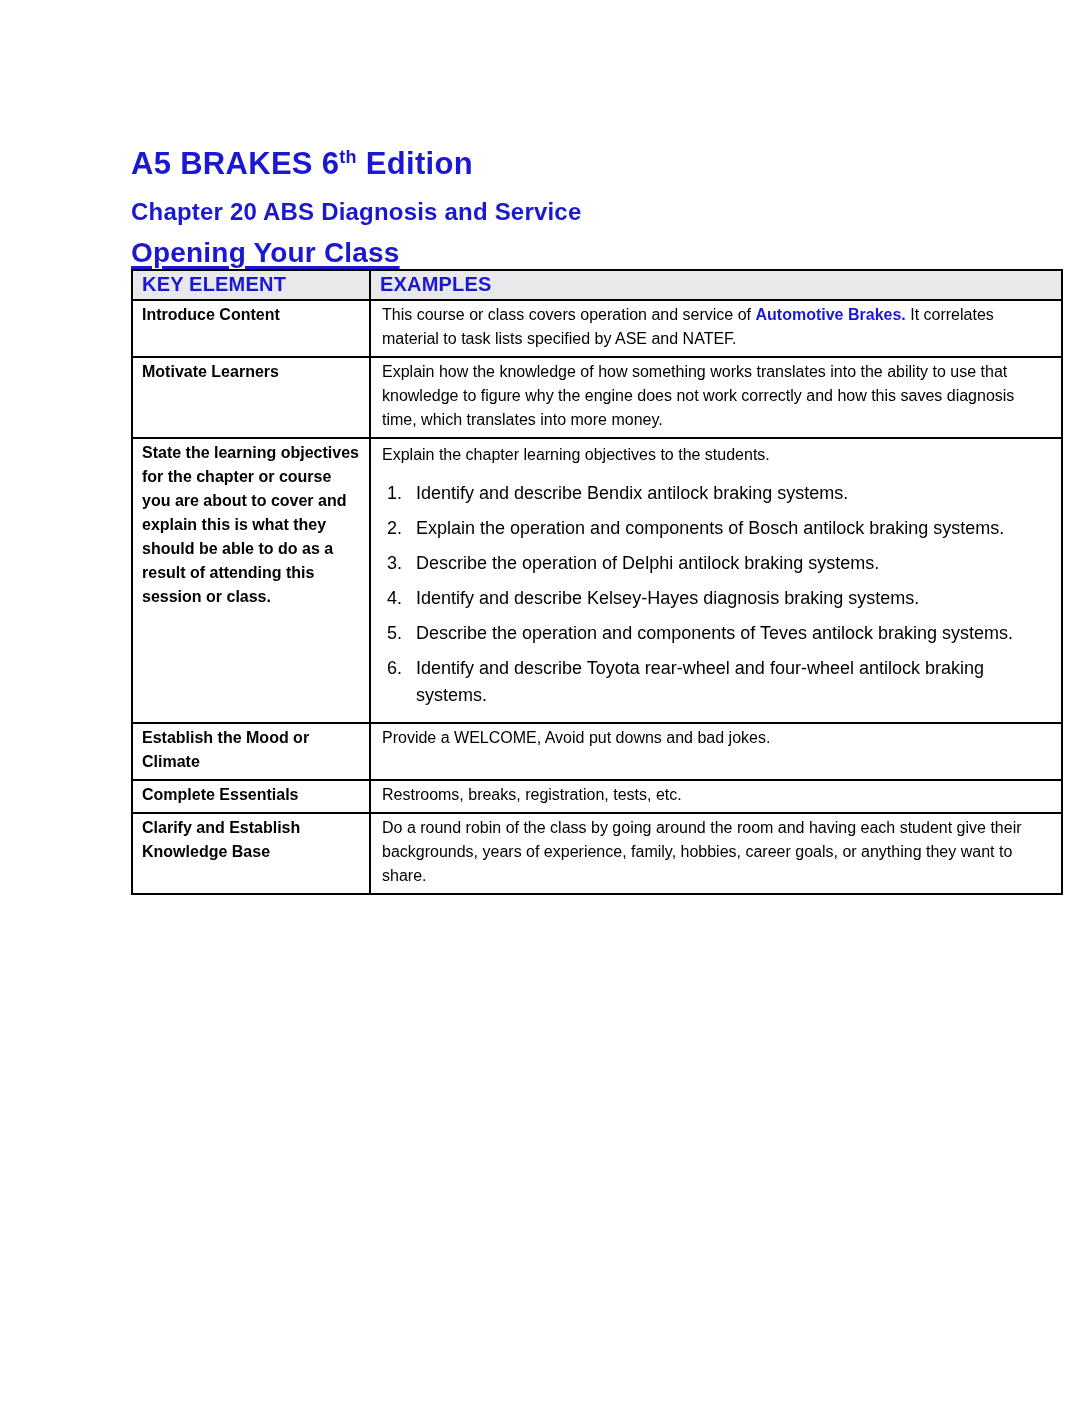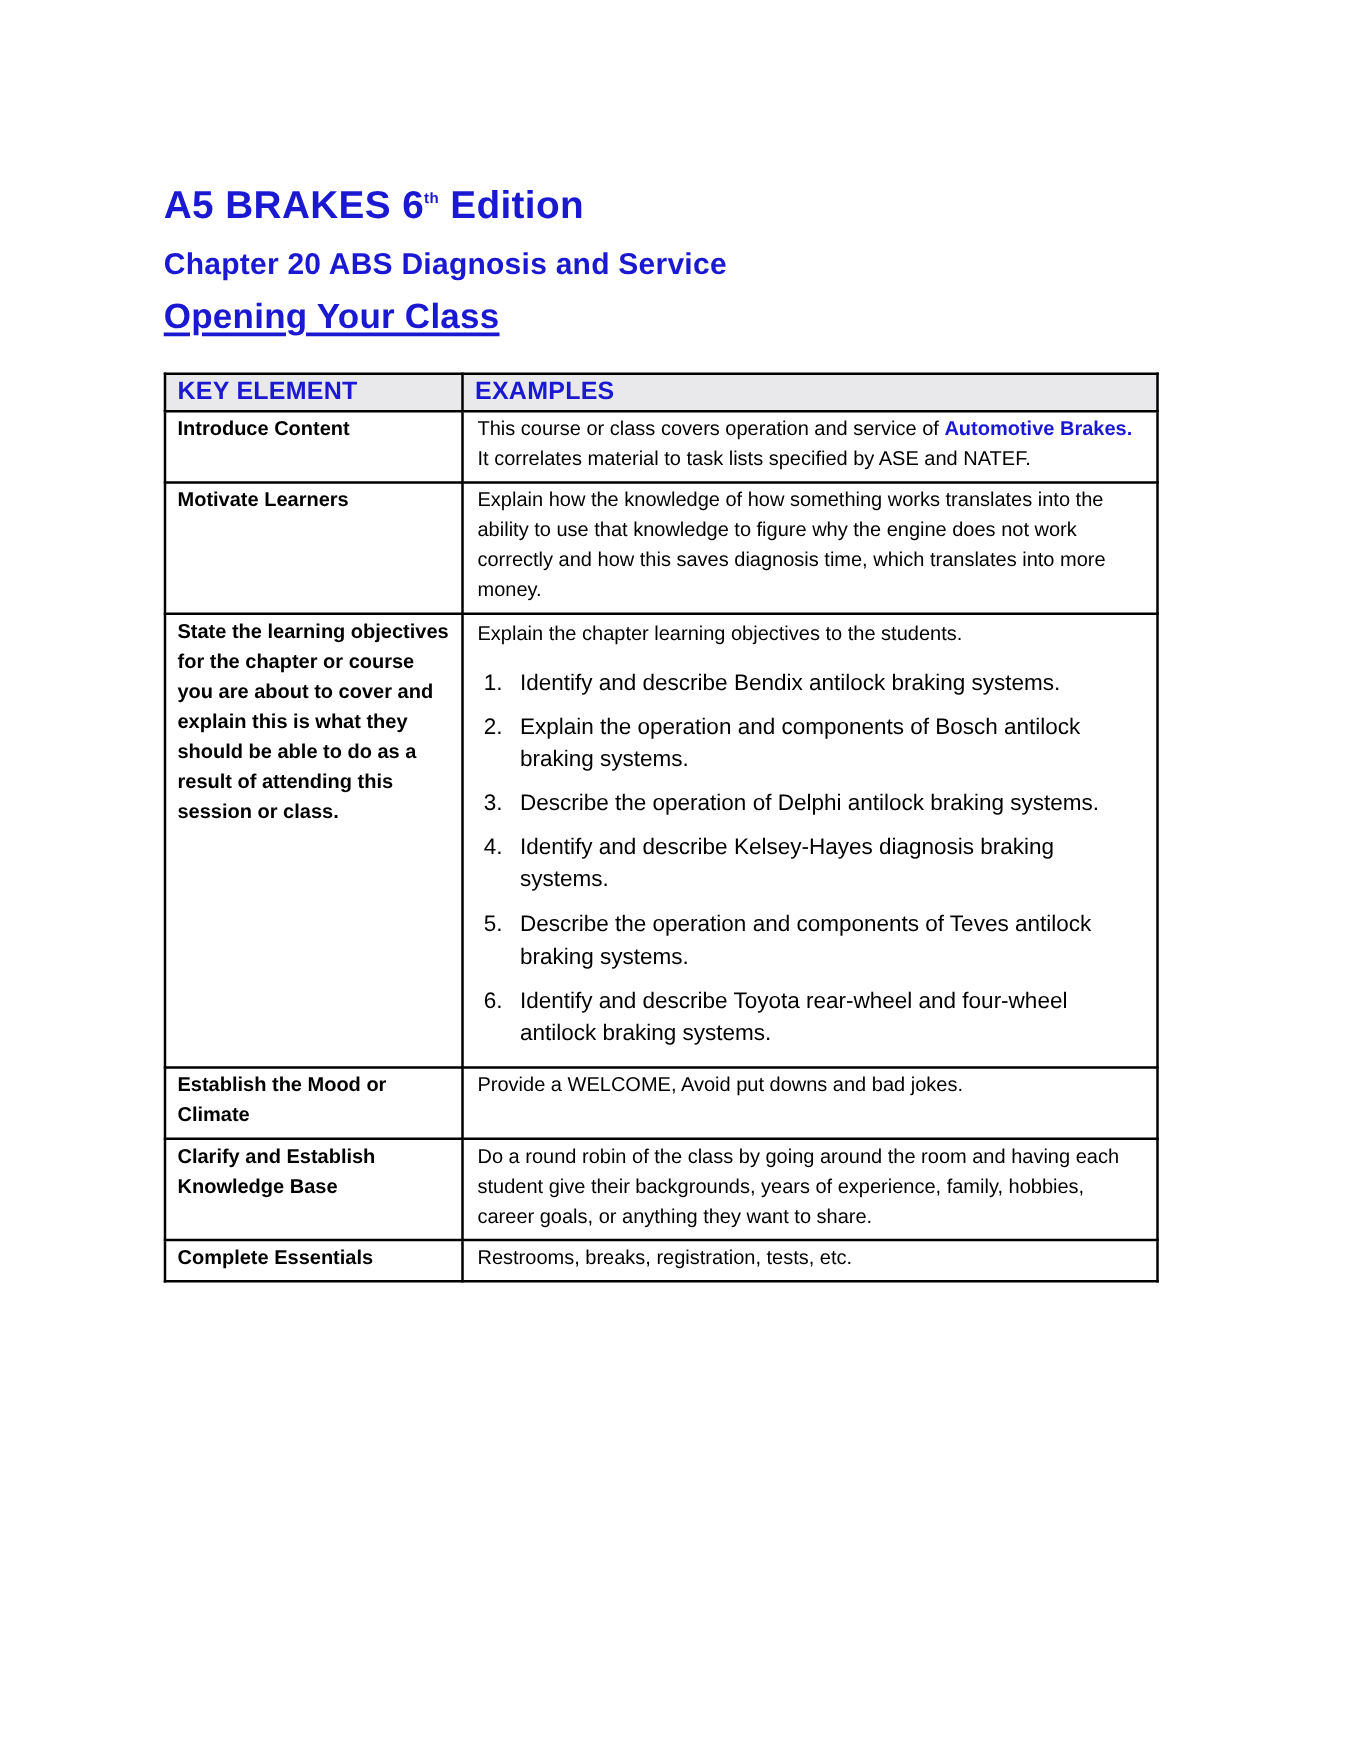--- a/index.html
+++ b/index.html
@@ -25,21 +25,21 @@
     padding: 146px 0 0 131px;
   }
   .doc-title {
     margin: 0;
     font-size: 31px;
     font-weight: 700;
     color: var(--heading-blue);
     letter-spacing: 0.3px;
   }
   .doc-title sup {
-    font-size: 12px;
+    font-size: 18px;
     line-height: 0;
   }
   .doc-subtitle {
     margin: 16px 0 0 0;
     font-size: 24px;
     font-weight: 700;
     color: var(--heading-blue);
     letter-spacing: 0.2px;
   }
   .doc-section-heading {
@@ -48,22 +48,21 @@
     font-weight: 700;
     color: var(--heading-blue);
     text-decoration: underline;
     text-decoration-thickness: 3px;
     text-underline-offset: 4px;
     letter-spacing: 0.2px;
   }
   table.key-table {
     border-collapse: collapse;
     table-layout: fixed;
-    width: 796px;
-    margin-top: 29px;
+    width: 932px;
     background: #ffffff;
   }
   table.key-table th,
   table.key-table td {
     border: 2px solid var(--table-border);
     vertical-align: top;
     text-align: left;
   }
   table.key-table th {
     background: var(--header-row-bg);
@@ -162,27 +161,27 @@
           </ol>
         </td>
       </tr>
       <tr>
         <td class="key-cell">Establish the Mood or Climate</td>
         <td class="example-cell">
           <p><span>Provide a </span><span class="italic-word">WELCOME,</span><span> Avoid put downs and bad jokes.</span></p>
         </td>
       </tr>
       <tr>
+        <td class="key-cell">Complete Essentials</td>
+        <td class="example-cell">
+          <p>Restrooms, breaks, registration, tests, etc.</p>
+        </td>
+      </tr>
+      <tr>
         <td class="key-cell">Clarify and Establish Knowledge Base</td>
         <td class="example-cell">
           <p>Do a round robin of the class by going around the room and having each student give their backgrounds, years of experience, family, hobbies, career goals, or anything they want to share.</p>
-        </td>
-      </tr>
-      <tr>
-        <td class="key-cell">Complete Essentials</td>
-        <td class="example-cell">
-          <p>Restrooms, breaks, registration, tests, etc.</p>
         </td>
       </tr>
     </tbody>
   </table>
 
 </div>
 
 </body></html>

